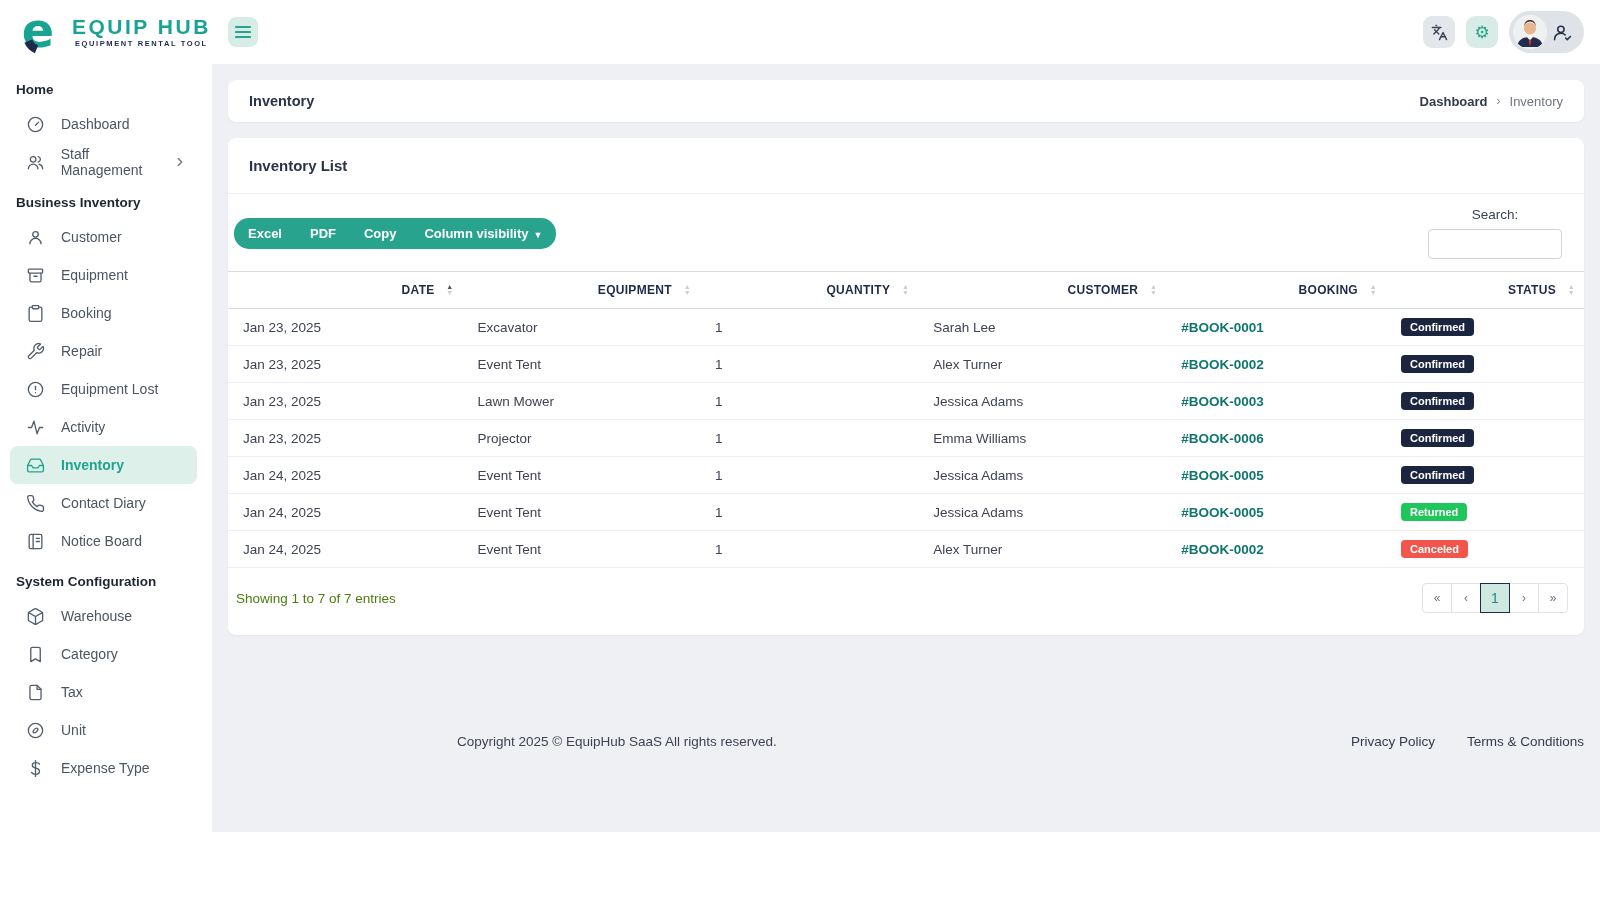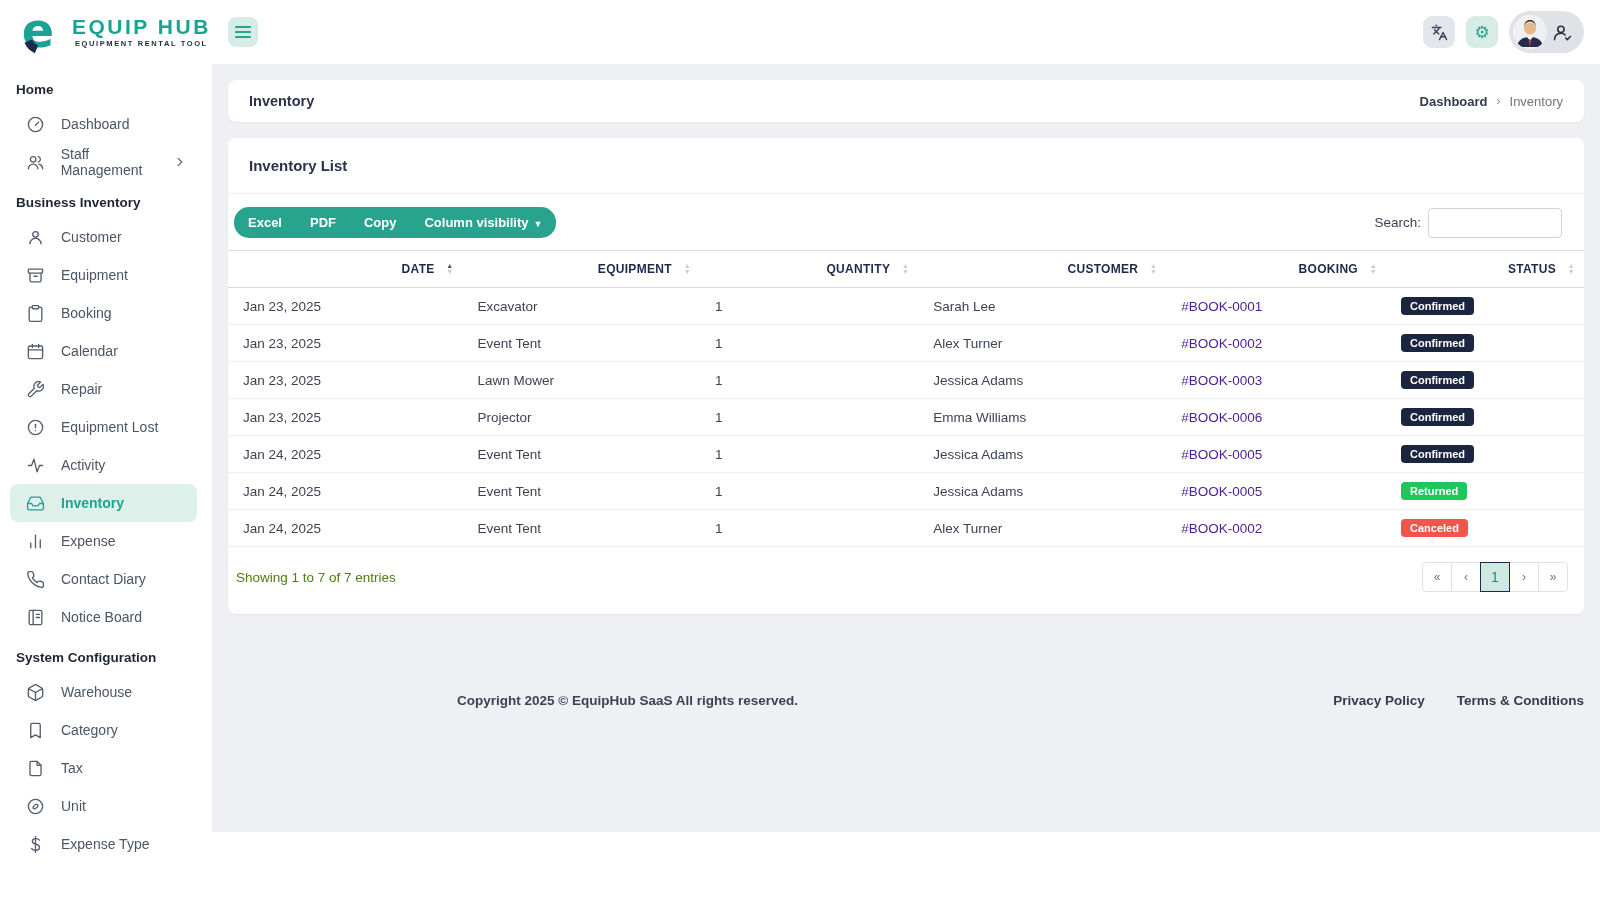--- a/index.html
+++ b/index.html
@@ -46,44 +46,44 @@
   .crumb-sep { color:#8a8f9c; font-size:12px; }
   .crumb-last { color:#70757f; }
 
   .main-card { margin:16px 16px 0; background:#fff; border-radius:8px; box-shadow:0 1px 2px rgba(20,30,60,.05); }
   .card-title { padding:19px 21px; font-size:15px; font-weight:bold; color:#2b3349; border-bottom:1px solid #eceef1; }
   .toolbar { display:flex; align-items:center; justify-content:space-between; padding:13px 6px 12px 6px; }
   .btn-group { display:flex; background:#28a48e; border-radius:15px; overflow:hidden; }
   .btn { background:transparent; border:none; color:#fff; font-size:13px; font-weight:bold;
     padding:8px 14px; cursor:pointer; font-family:inherit; }
   .btn .caret { font-size:9px; margin-left:5px; }
-  .search-wrap { display:flex; align-items:center; gap:7px; margin-right:16px; }
+  .search-wrap { display:flex; align-items:center; gap:7px; margin-right:16px;flex-direction:column; }
   .search-label { font-size:13.5px; color:#3b4256; }
   .search-input { width:134px; height:30px; border:1px solid #ced4da; border-radius:4px; padding:0 8px; font-size:13px; outline:none; }
 
   table { width:100%; border-collapse:collapse; }
   thead th { text-align:right; font-size:12px; font-weight:bold; color:#1e2a4a; letter-spacing:.3px;
     padding:11px 28px 11px 15px; border-top:1px solid #d8dbe0; border-bottom:1px solid #d8dbe0; position:relative; cursor:pointer; }
   .sort { position:absolute; right:9px; top:50%; transform:translateY(-50%); display:flex; flex-direction:column; line-height:6px; }
   .sort span { font-size:7px; color:#c9cdd6; }
   .sort span.on { color:#4b5563; }
   tbody td { font-size:13.5px; color:#3f4254; padding:9px 15px; border-bottom:1px solid #eceef1; height:36px; }
-  td.booking { color:#4c1d95; font-weight:400; }
+  td.booking { color:#0f766e; font-weight:700; }
   .badge { display:inline-block; color:#fff; font-size:11px; font-weight:bold; padding:3px 9px; border-radius:4px; }
 
   .card-footer { display:flex; align-items:center; justify-content:space-between; padding:15px 16px 22px 8px; }
   .showing { font-size:13.5px; color:#4d7c0f; }
   .pagination { display:flex; }
   .page-btn { min-width:30px; height:30px; background:#fff; border:1px solid #dee2e6; margin-left:-1px;
     color:#6c757d; font-size:12px; display:flex; align-items:center; justify-content:center; cursor:pointer; }
   .page-btn:first-child { border-radius:4px 0 0 4px; margin-left:0; }
   .page-btn:last-child { border-radius:0 4px 4px 0; }
   .page-btn.active { background:#cfe8e0; border:1px solid #1e2a4a; color:#1f8a77; font-size:14px; z-index:1; }
 
-  .footer { display:flex; align-items:flex-end; margin:79px 16px 0 16px; font-size:13.5px; color:#3f4254;font-weight:bold; }
+  .footer { display:flex; align-items:flex-end; margin:99px 16px 0 16px; font-size:13.5px; color:#3f4254; }
   .copyright { margin-left:229px; }
   .footer-links { margin-left:auto; display:flex; gap:32px; }
   .footer-links span { cursor:pointer; color:#343b4c; }
 
   .icn svg { display:block; }
 </style>
 </head>
 <body>
 
 <div class="topbar">
@@ -207,30 +207,20 @@
         <svg fill="none" stroke="currentColor" stroke-width="1.7" stroke-linecap="round" stroke-linejoin="round" width="19" height="19" viewBox="0 0 24 24">
           <rect x="8" y="2" width="8" height="4" rx="1"></rect>
           <path d="M16 4h2a2 2 0 0 1 2 2v14a2 2 0 0 1-2 2H6a2 2 0 0 1-2-2V6a2 2 0 0 1 2-2h2"></path>
         </svg>
       </span>
       <span class="nav-label">Booking</span>
     </div>
     <div class="nav-item">
       <span class="icn">
         <svg fill="none" stroke="currentColor" stroke-width="1.7" stroke-linecap="round" stroke-linejoin="round" width="19" height="19" viewBox="0 0 24 24">
-          <rect x="3" y="5" width="18" height="16" rx="2"></rect>
-          <path d="M3 10h18"></path>
-          <path d="M8 3v4M16 3v4"></path>
-        </svg>
-      </span>
-      <span class="nav-label">Calendar</span>
-    </div>
-    <div class="nav-item">
-      <span class="icn">
-        <svg fill="none" stroke="currentColor" stroke-width="1.7" stroke-linecap="round" stroke-linejoin="round" width="19" height="19" viewBox="0 0 24 24">
           <path d="M14.7 6.3a1 1 0 0 0 0 1.4l1.6 1.6a1 1 0 0 0 1.4 0l3.77-3.77a6 6 0 0 1-7.94 7.94l-6.91 6.91a2.12 2.12 0 0 1-3-3l6.91-6.91a6 6 0 0 1 7.94-7.94l-3.76 3.76z"></path>
         </svg>
       </span>
       <span class="nav-label">Repair</span>
     </div>
     <div class="nav-item">
       <span class="icn">
         <svg fill="none" stroke="currentColor" stroke-width="1.7" stroke-linecap="round" stroke-linejoin="round" width="19" height="19" viewBox="0 0 24 24">
           <circle cx="12" cy="12" r="9"></circle>
           <path d="M12 8v4"></path>
@@ -248,30 +238,20 @@
       <span class="nav-label">Activity</span>
     </div>
     <div class="nav-item active">
       <span class="icn">
         <svg fill="none" stroke="currentColor" stroke-width="1.7" stroke-linecap="round" stroke-linejoin="round" width="19" height="19" viewBox="0 0 24 24">
           <path d="M22 12h-5l-2 3h-6l-2-3H2"></path>
           <path d="M5.45 5.11 2 12v6a2 2 0 0 0 2 2h16a2 2 0 0 0 2-2v-6l-3.45-6.89A2 2 0 0 0 16.76 4H7.24a2 2 0 0 0-1.79 1.11z"></path>
         </svg>
       </span>
       <span class="nav-label">Inventory</span>
-    </div>
-    <div class="nav-item">
-      <span class="icn">
-        <svg fill="none" stroke="currentColor" stroke-width="1.7" stroke-linecap="round" stroke-linejoin="round" width="19" height="19" viewBox="0 0 24 24">
-          <path d="M18 20V10"></path>
-          <path d="M12 20V4"></path>
-          <path d="M6 20v-6"></path>
-        </svg>
-      </span>
-      <span class="nav-label">Expense</span>
     </div>
     <div class="nav-item">
       <span class="icn">
         <svg fill="none" stroke="currentColor" stroke-width="1.7" stroke-linecap="round" stroke-linejoin="round" width="19" height="19" viewBox="0 0 24 24">
           <path d="M22 16.92v3a2 2 0 0 1-2.18 2 19.79 19.79 0 0 1-8.63-3.07 19.5 19.5 0 0 1-6-6A19.79 19.79 0 0 1 2.12 4.18 2 2 0 0 1 4.11 2h3a2 2 0 0 1 2 1.72c.13.96.36 1.9.7 2.81a2 2 0 0 1-.45 2.11L8.09 9.91a16 16 0 0 0 6 6l1.27-1.27a2 2 0 0 1 2.11-.45c.91.34 1.85.57 2.81.7A2 2 0 0 1 22 16.92z"></path>
         </svg>
       </span>
       <span class="nav-label">Contact Diary</span>
     </div>
     <div class="nav-item">

